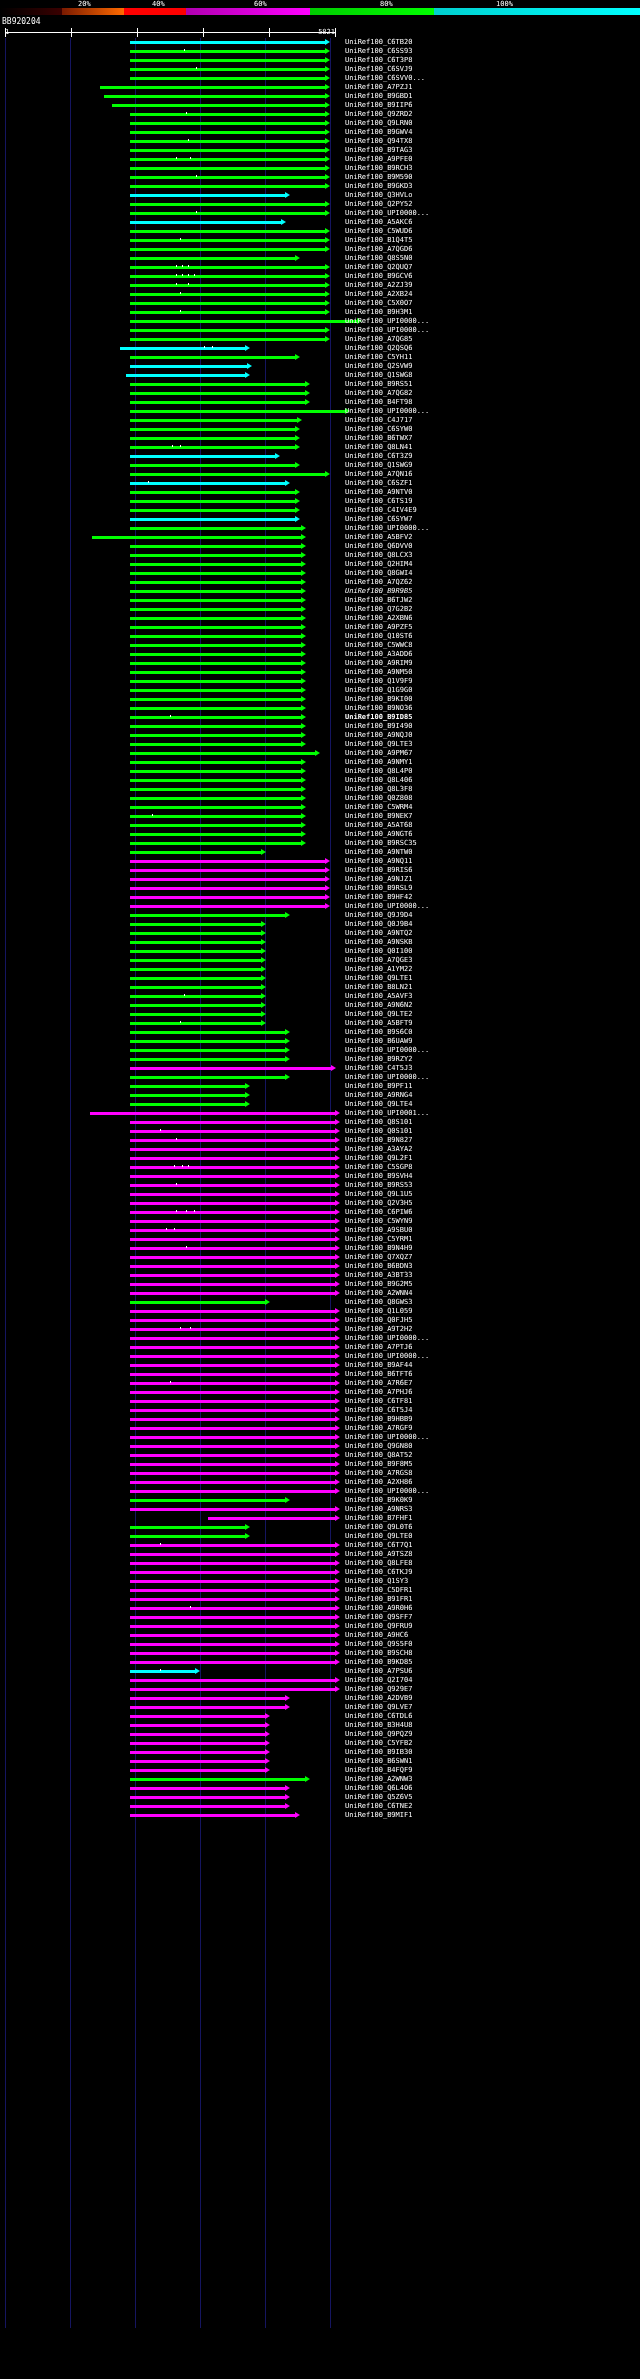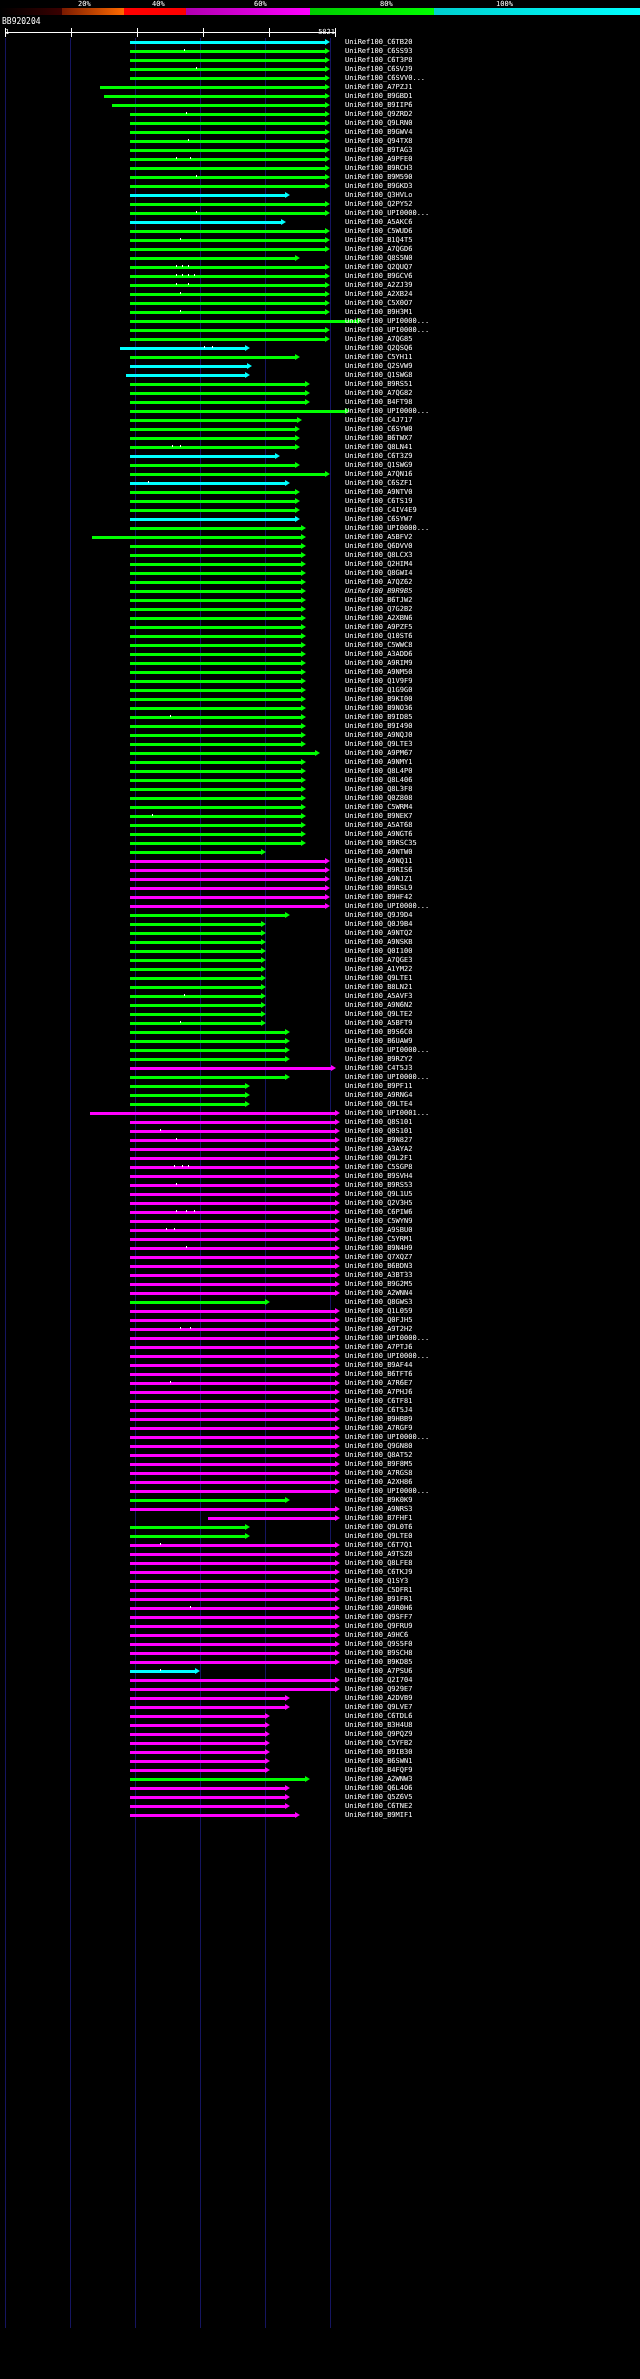--- a/index.html
+++ b/index.html
@@ -620,21 +620,21 @@
       <div class="row" style="top: 657px; width: 640px;">
         <div class="bar" style="left: 130px; width: 171px; background: rgb(0, 255, 0);"></div>
         <div class="arrow" style="left: 301px; border-left: 5px solid rgb(0, 255, 0);"></div>
         <div class="label">UniRef100_B9KI00</div>
       </div>
       <div class="row" style="top: 666px; width: 640px;">
         <div class="bar" style="left: 130px; width: 171px; background: rgb(0, 255, 0);"></div>
         <div class="arrow" style="left: 301px; border-left: 5px solid rgb(0, 255, 0);"></div>
         <div class="label">UniRef100_B9NO36</div>
       </div>
-      <div class="row" style="top: 675px; width: 640px;">
+      <div class="row" style="top: 675px; width: 640px; font-weight: bold;">
         <div class="bar" style="left: 130px; width: 171px; background: rgb(0, 255, 0);"></div>
         <div class="arrow" style="left: 301px; border-left: 5px solid rgb(0, 255, 0);"></div>
         <div class="tick-mark" style="left: 170px;"></div>
         <div class="label">UniRef100_B9ID85</div>
       </div>
       <div class="row" style="top: 684px; width: 640px;">
         <div class="bar" style="left: 130px; width: 171px; background: rgb(0, 255, 0);"></div>
         <div class="arrow" style="left: 301px; border-left: 5px solid rgb(0, 255, 0);"></div>
         <div class="label">UniRef100_B9I490</div>
       </div>

